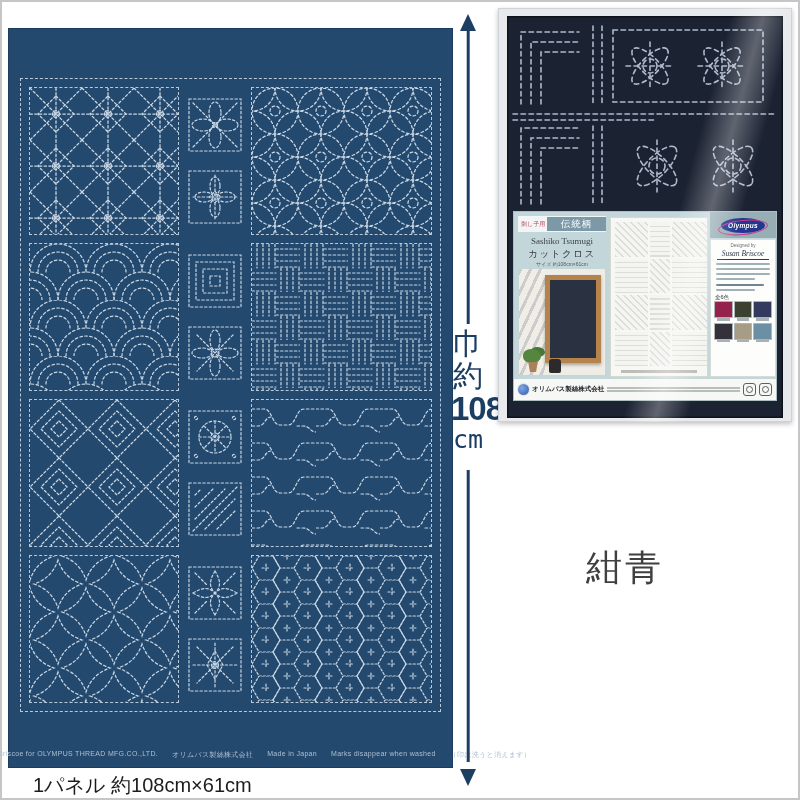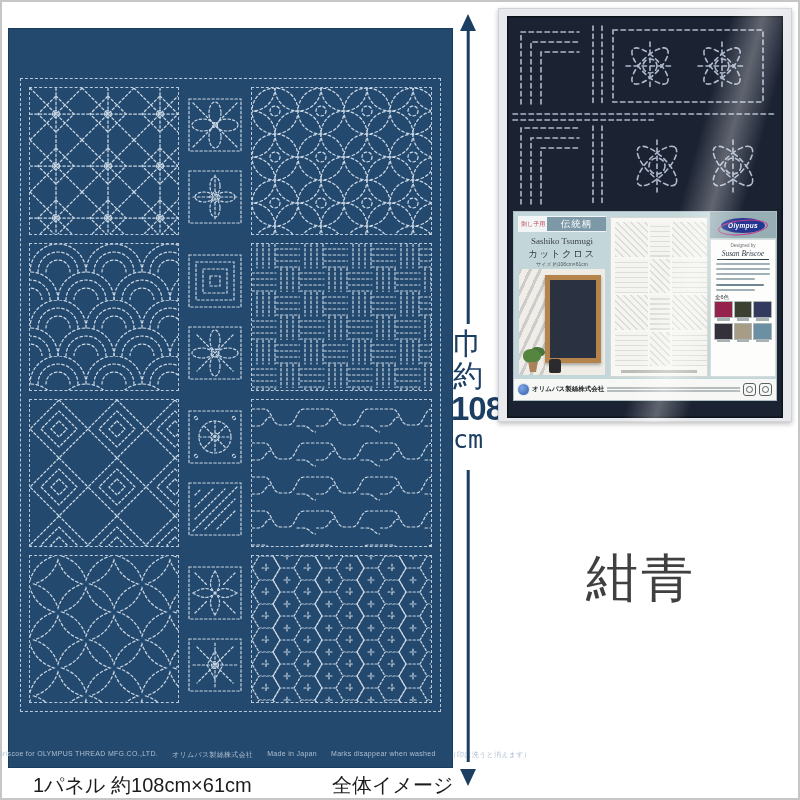--- a/index.html
+++ b/index.html
@@ -33,21 +33,21 @@
   .measure-text .kanji{font-size:30px;}
   .measure-text .num{font-size:33px;letter-spacing:-1px;font-weight:bold;}
   .measure-text .unit{font-size:25px;font-family:"DejaVu Sans Mono",monospace;}
 
   
   .caption-left{position:absolute;left:33px;top:772px;font-size:20px;color:#1c1c1c;}
   .caption-right{position:absolute;left:332px;top:772px;font-size:20px;color:#1c1c1c;}
 
   
   .color-name{position:absolute;left:586px;top:544px;font-family:"Liberation Serif","DejaVu Serif",serif;
-              font-size:52px;color:#404040;letter-spacing:3px;}
+              font-size:36px;color:#404040;letter-spacing:3px;}
 
   
   .package{position:absolute;left:498px;top:8px;width:294px;height:414px;background:#e7e9ec;
            box-shadow:0 2px 5px rgba(0,0,0,.25), inset 0 0 0 1px #cfd2d6;}
   .pk-sheen{position:absolute;inset:0;background:linear-gradient(105deg,rgba(255,255,255,0) 58%,rgba(255,255,255,.3) 66%,rgba(255,255,255,0) 74%);pointer-events:none;z-index:6;}
   .pk-fabric{position:absolute;left:9px;top:8px;right:9px;height:402px;background:#1b2232;
              box-shadow:inset 0 0 0 1.5px #0d1119;}
   .pk-fabric svg{position:absolute;left:0;top:0;}
 
   
@@ -337,21 +337,20 @@
       <div class="kanji">巾</div>
       <div class="kanji">約</div>
       <div class="num">108</div>
       <div class="unit">cm</div>
     </div>
     <div class="seg s2"></div>
     <div class="head-down"></div>
   </div>
 
   <div class="caption-left">1パネル 約108cm×61cm</div>
-  <div class="caption-right">全体イメージ</div>
 
   <div class="package">
     <div class="pk-fabric">
       <svg width="276" height="196" viewBox="0 0 276 196">
         <g stroke="#aeb9cc" fill="none" stroke-width="1.6" stroke-dasharray="4.5 3.5" stroke-linecap="round">
 
           <path d="M14 88 V16 H72"></path>
             <path d="M24 88 V26 H72"></path>
             <path d="M34 88 V36 H72"></path>
           <path d="M86 10 V90 M95 10 V90"></path>

